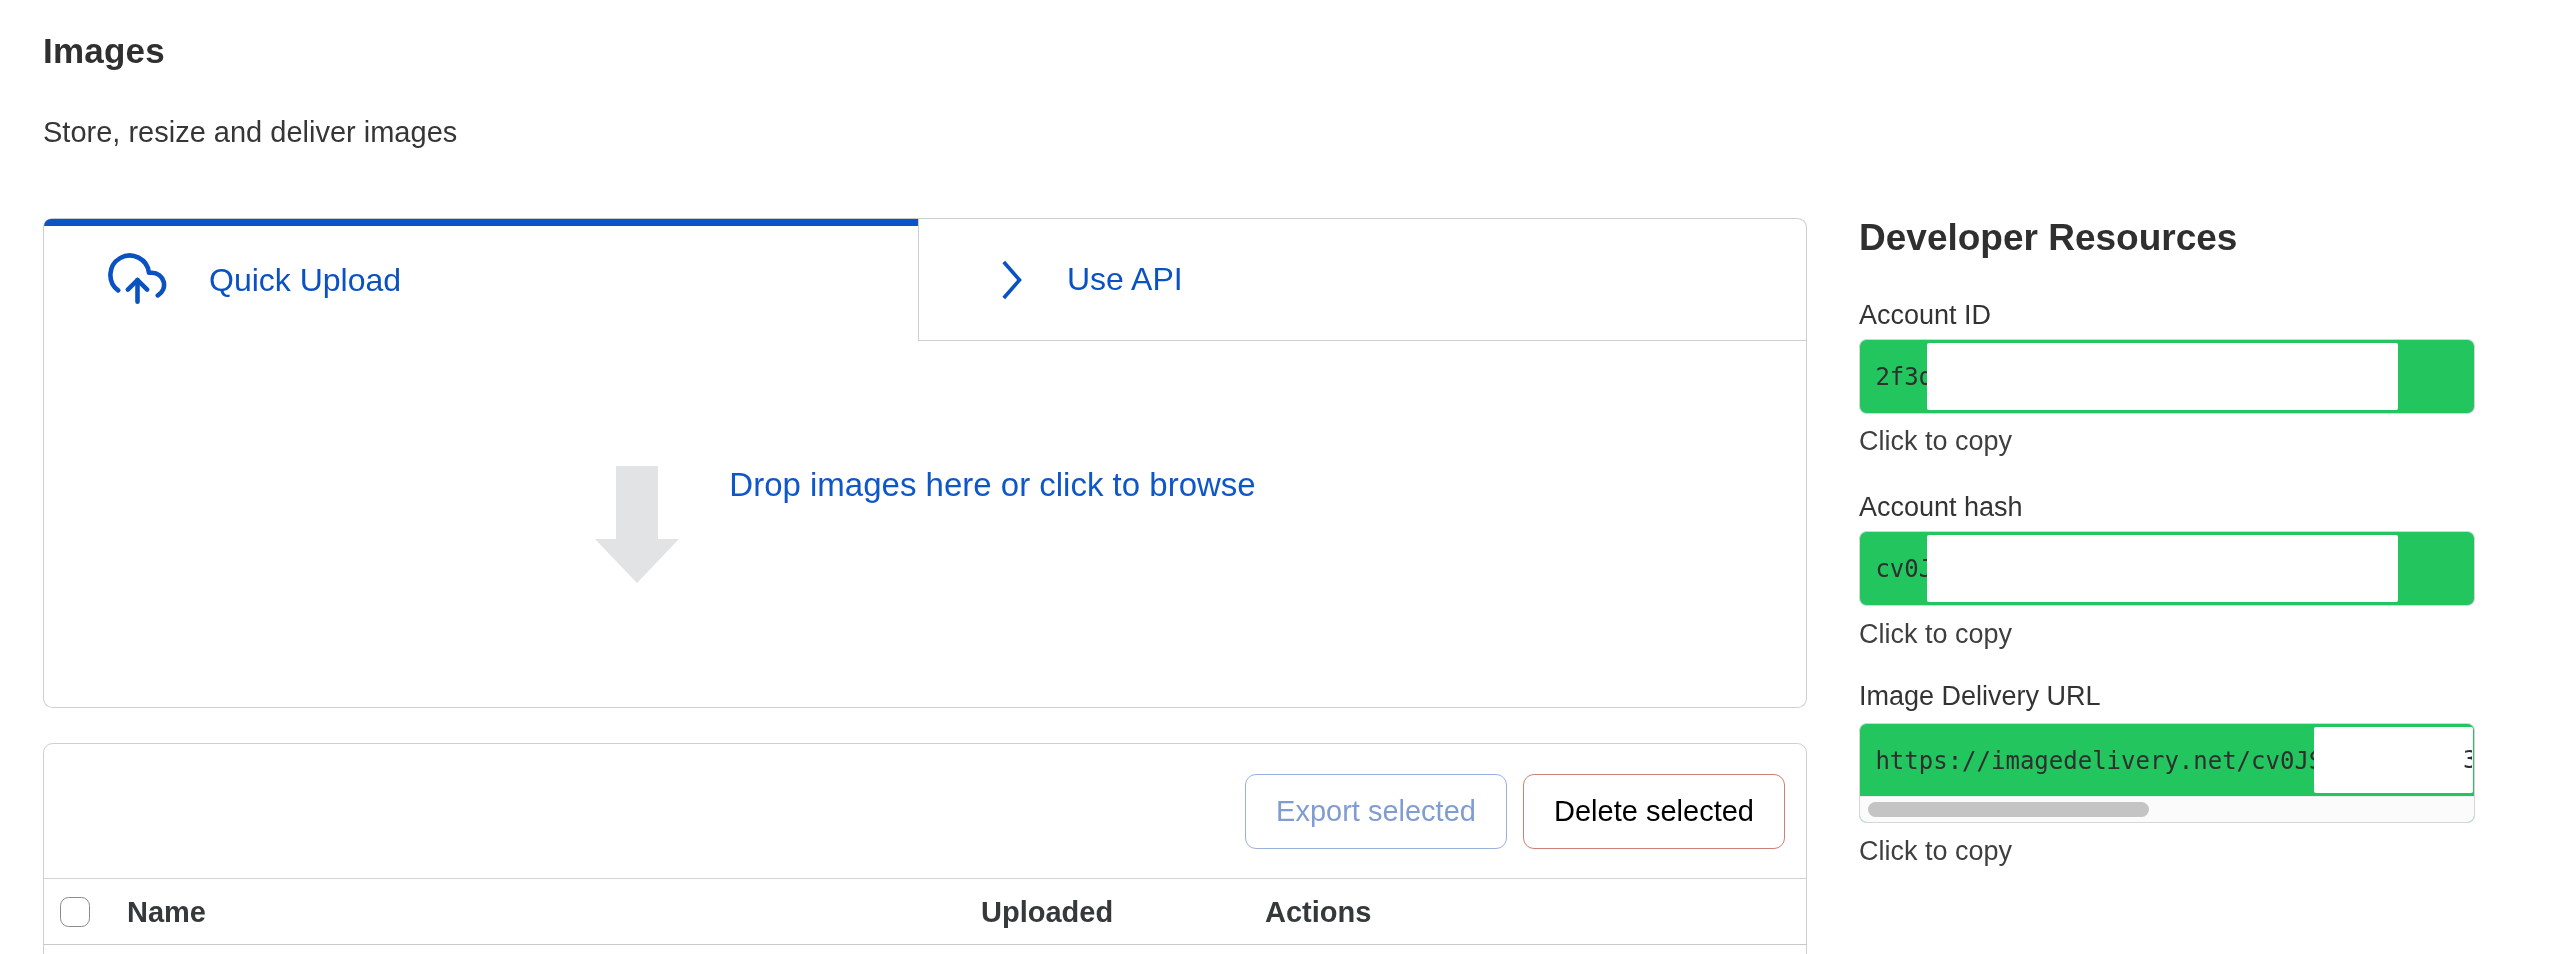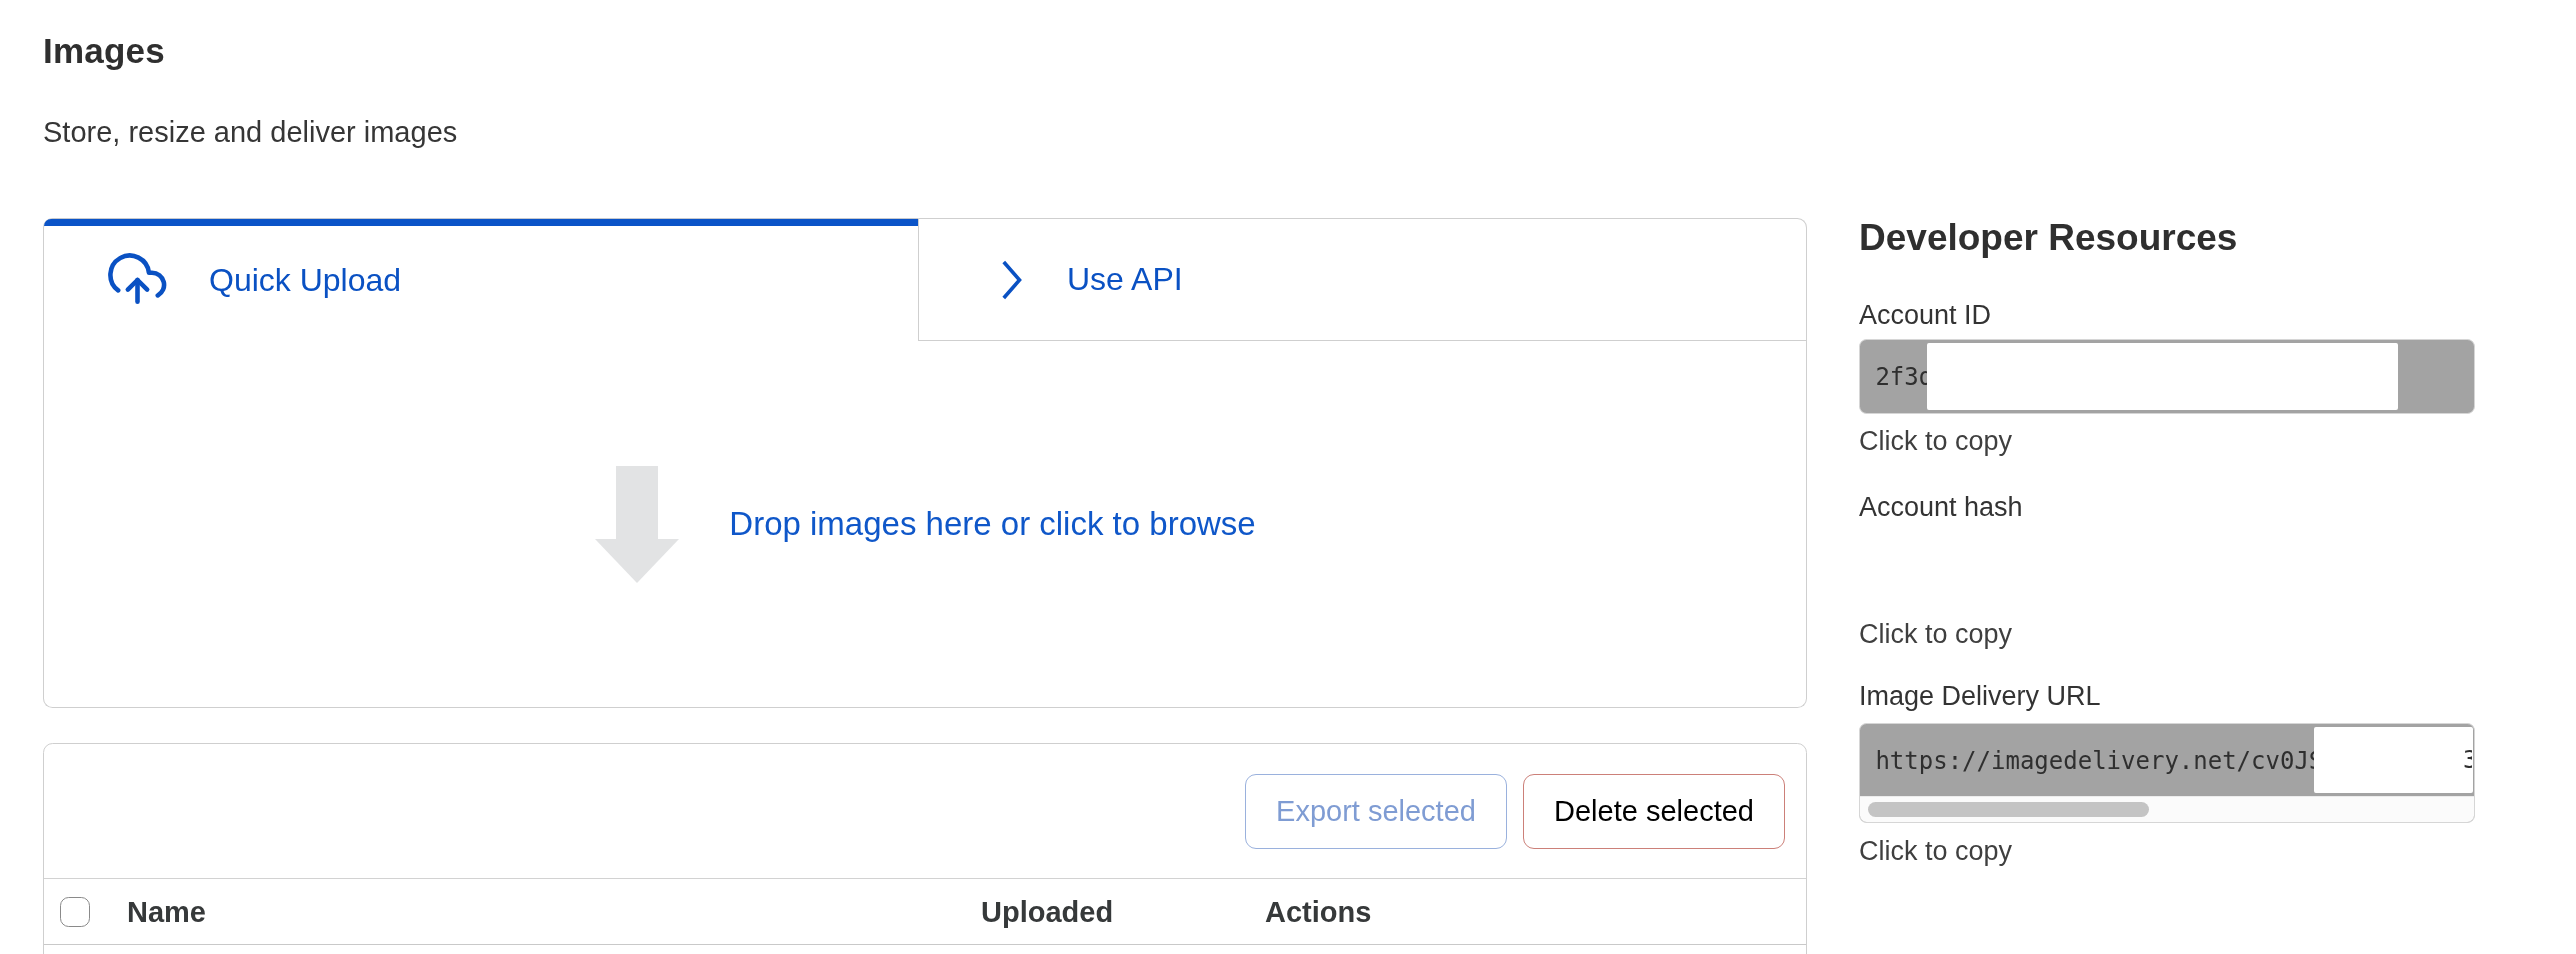--- a/index.html
+++ b/index.html
@@ -55,21 +55,21 @@
 
   
   .drop-panel {
     position: absolute; left: 0; top: 341px; width: 1764px; height: 367px;
     background: #fff;
     border-left: 1px solid #cfcfcf; border-right: 1px solid #cfcfcf; border-bottom: 1px solid #cfcfcf;
     border-bottom-left-radius: 9.6px; border-bottom-right-radius: 9.6px;
     display: flex; align-items: center; justify-content: center;
     cursor: pointer;
   }
-  .drop-inner { display: flex; align-items: center; gap: 50px; }
+  .drop-inner { display: flex; align-items: flex-start; gap: 50px; }
   .drop-arrow { width: 85px; }
   .drop-arrow .stem { width: 42px; height: 73px; background: #e2e3e4; margin: 0 auto; }
   .drop-arrow .head {
     width: 0; height: 0; margin: 0 auto;
     border-left: 42px solid transparent; border-right: 42px solid transparent;
     border-top: 44px solid #e2e3e4;
   }
   .drop-label { font-size: 33px; color: #0f57c9; }
 
   
@@ -99,21 +99,21 @@
   .th-uploaded { left: 937px; }
   .th-actions { left: 1221px; }
 
   
   #sidebar { position: absolute; left: 1859px; top: 0; width: 616px; height: 954px; }
   .sb-title { position: absolute; left: 0; top: 217px; font-size: 37px; font-weight: 700; color: #2f2f2f; }
   .sb-label { position: absolute; left: 0; font-size: 27px; color: #333333; }
   .sb-hint  { position: absolute; left: 0; font-size: 27px; color: #3f3f3f; cursor: pointer; }
   .sb-input {
     position: absolute; left: 0; width: 616px;
-    background: #a3a3a3; border: 1px solid #d6d6d6; border-radius: 7.7px;
+    background: #22c55e; border: 1px solid #d6d6d6; border-radius: 7.7px;
     overflow: hidden; cursor: pointer;
   }
   .sb-value {
     position: absolute; left: 15.4px; top: 0; height: 73px;
     display: flex; align-items: center;
     font-family: "DejaVu Sans Mono", monospace; font-size: 24px; color: #2f2f2f;
     white-space: nowrap;
   }
   .redact { position: absolute; background: #ffffff; border-radius: 1.9px; }
   .input-short { height: 75px; }
@@ -197,20 +197,24 @@
     <div class="sb-title">Developer Resources</div>
 
     <div class="sb-label" style="top: 300px;">Account ID</div>
     <div class="sb-input input-short" style="top: 339px;">
       <div class="sb-value">2f3d</div>
       <div class="redact"></div>
     </div>
     <div class="sb-hint" style="top: 426px;">Click to copy</div>
 
     <div class="sb-label" style="top: 492px;">Account hash</div>
+    <div class="sb-input input-short" style="top: 531px;">
+      <div class="sb-value">cv0J</div>
+      <div class="redact"></div>
+    </div>
     <div class="sb-hint" style="top: 619px;">Click to copy</div>
 
     <div class="sb-label" style="top: 681px;">Image Delivery URL</div>
     <div class="sb-input input-url" style="top: 723px;">
       <div class="sb-value">https://imagedelivery.net/cv0JSj</div>
       <div class="redact"></div>
       <div class="value-fragment">3</div>
       <div class="scroll-row">
         <div class="scroll-thumb"></div>
       </div>

